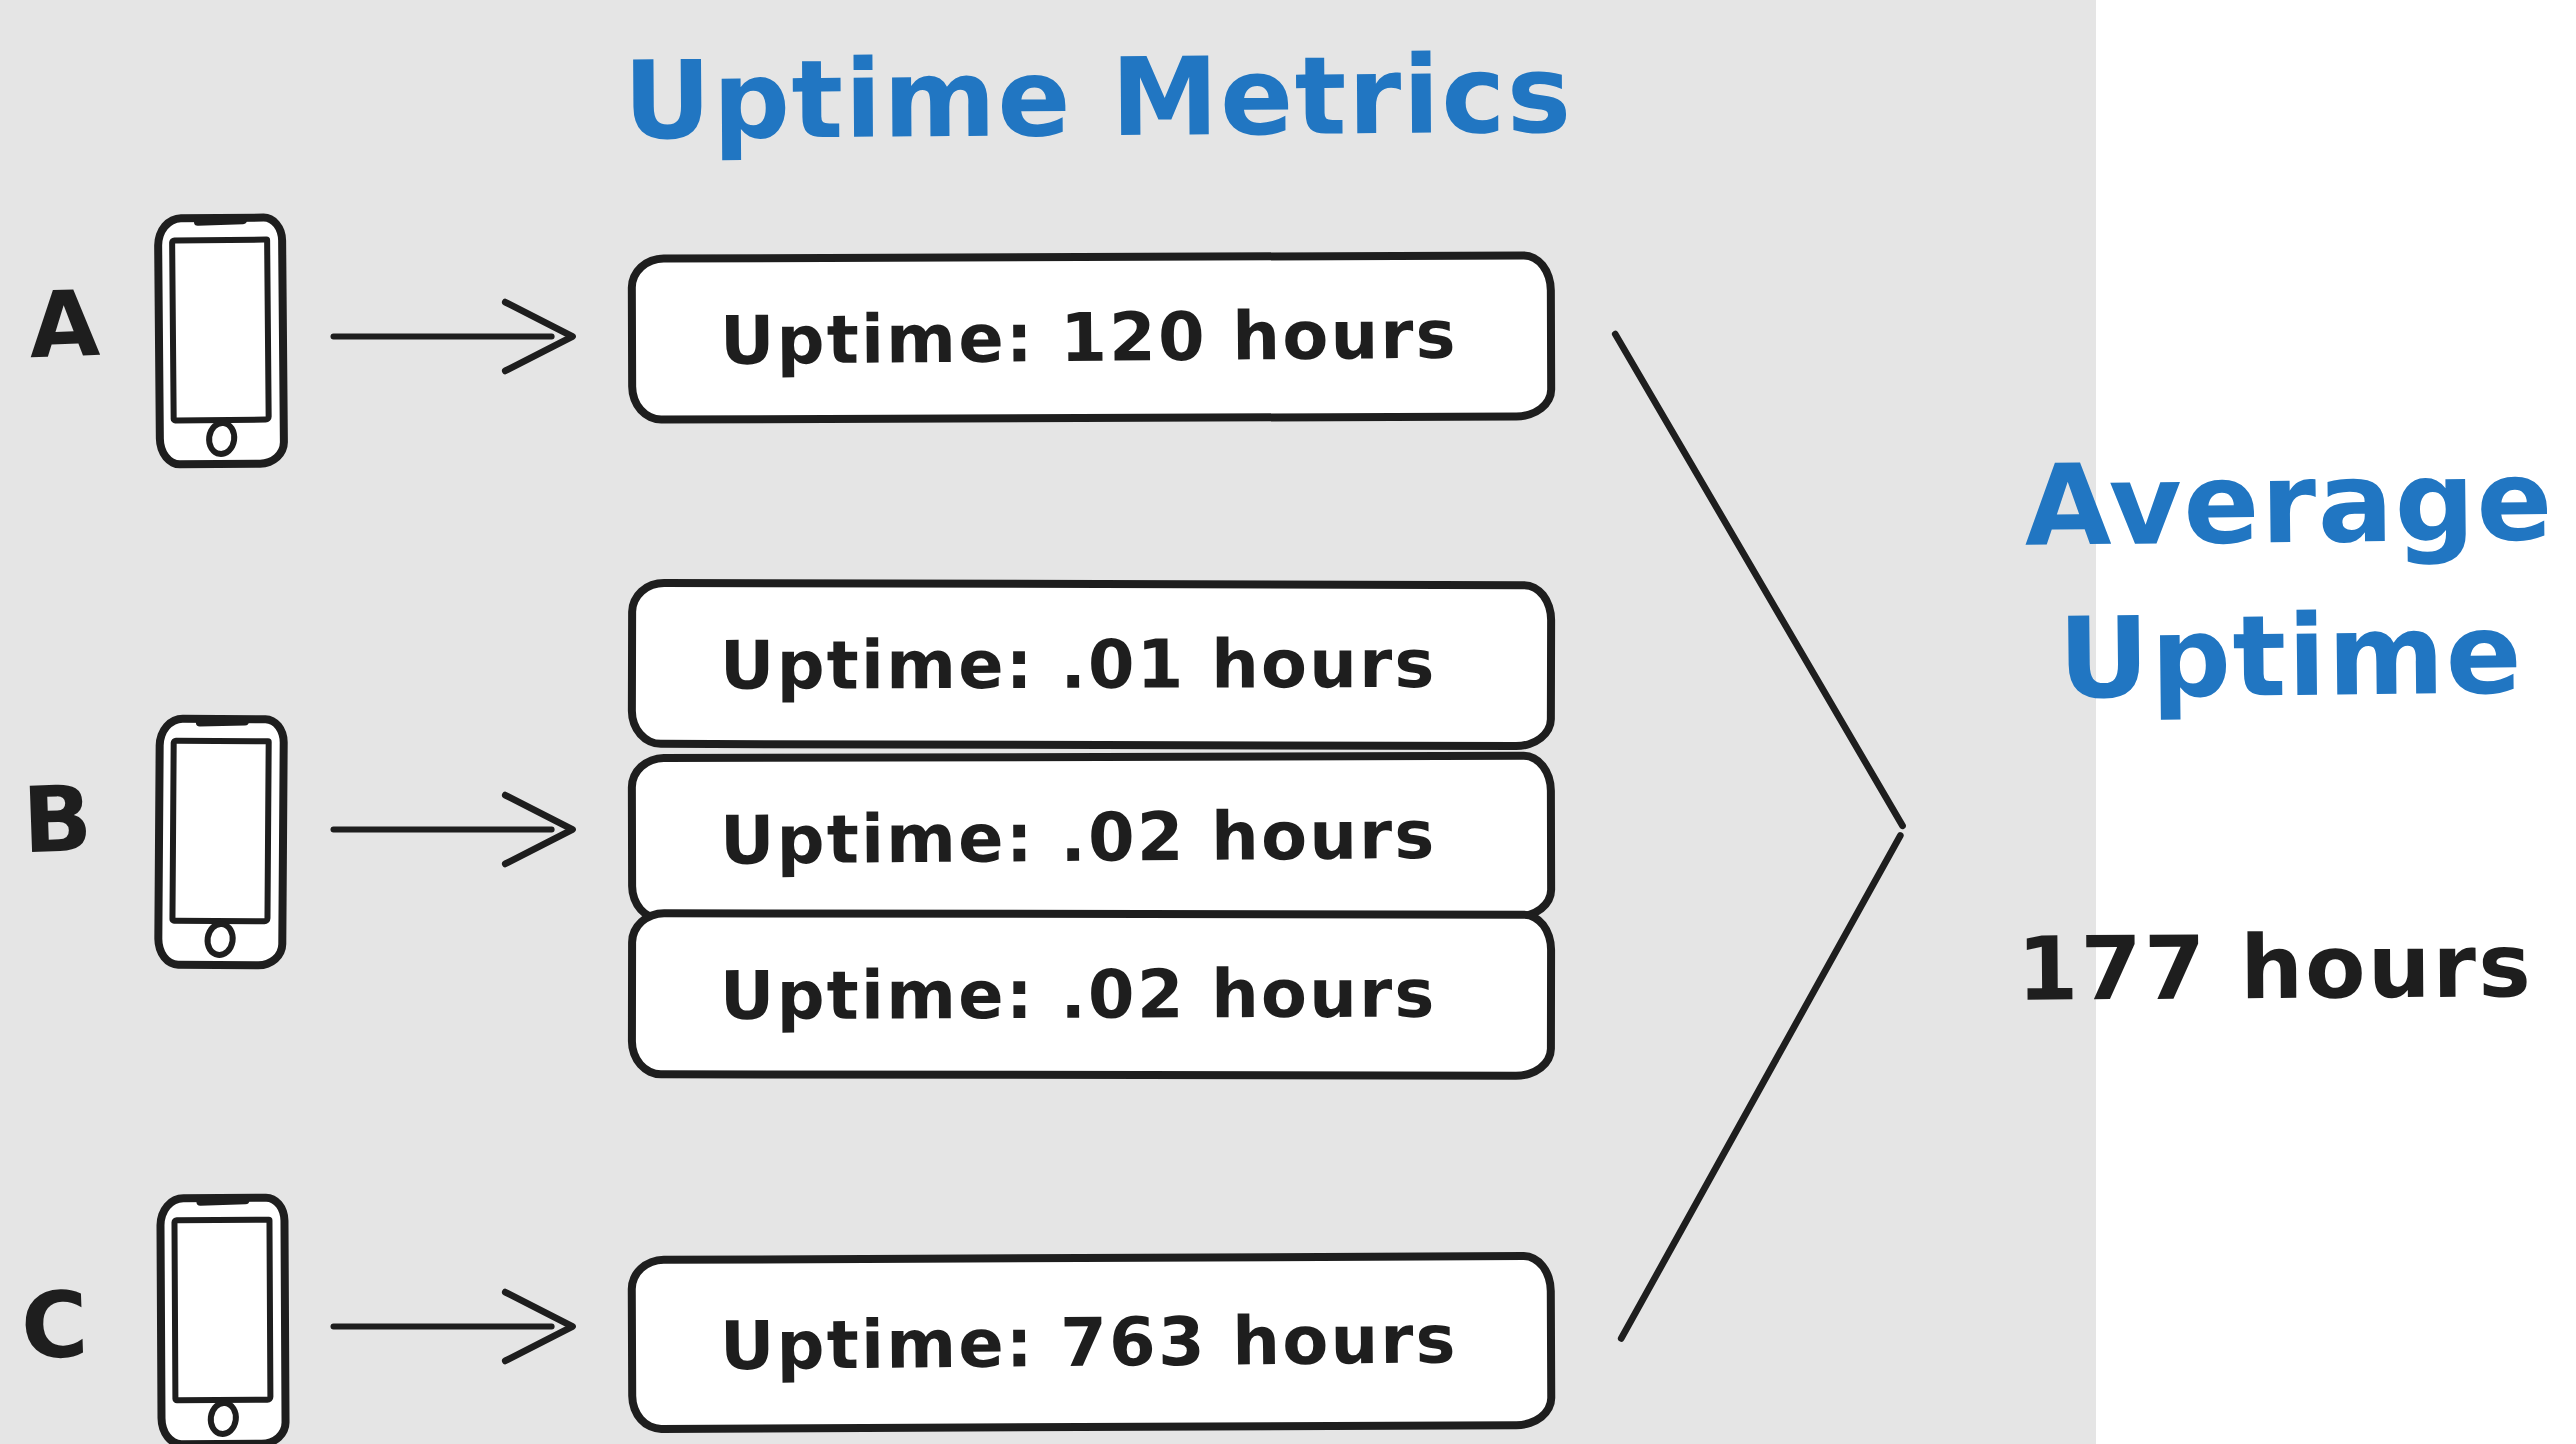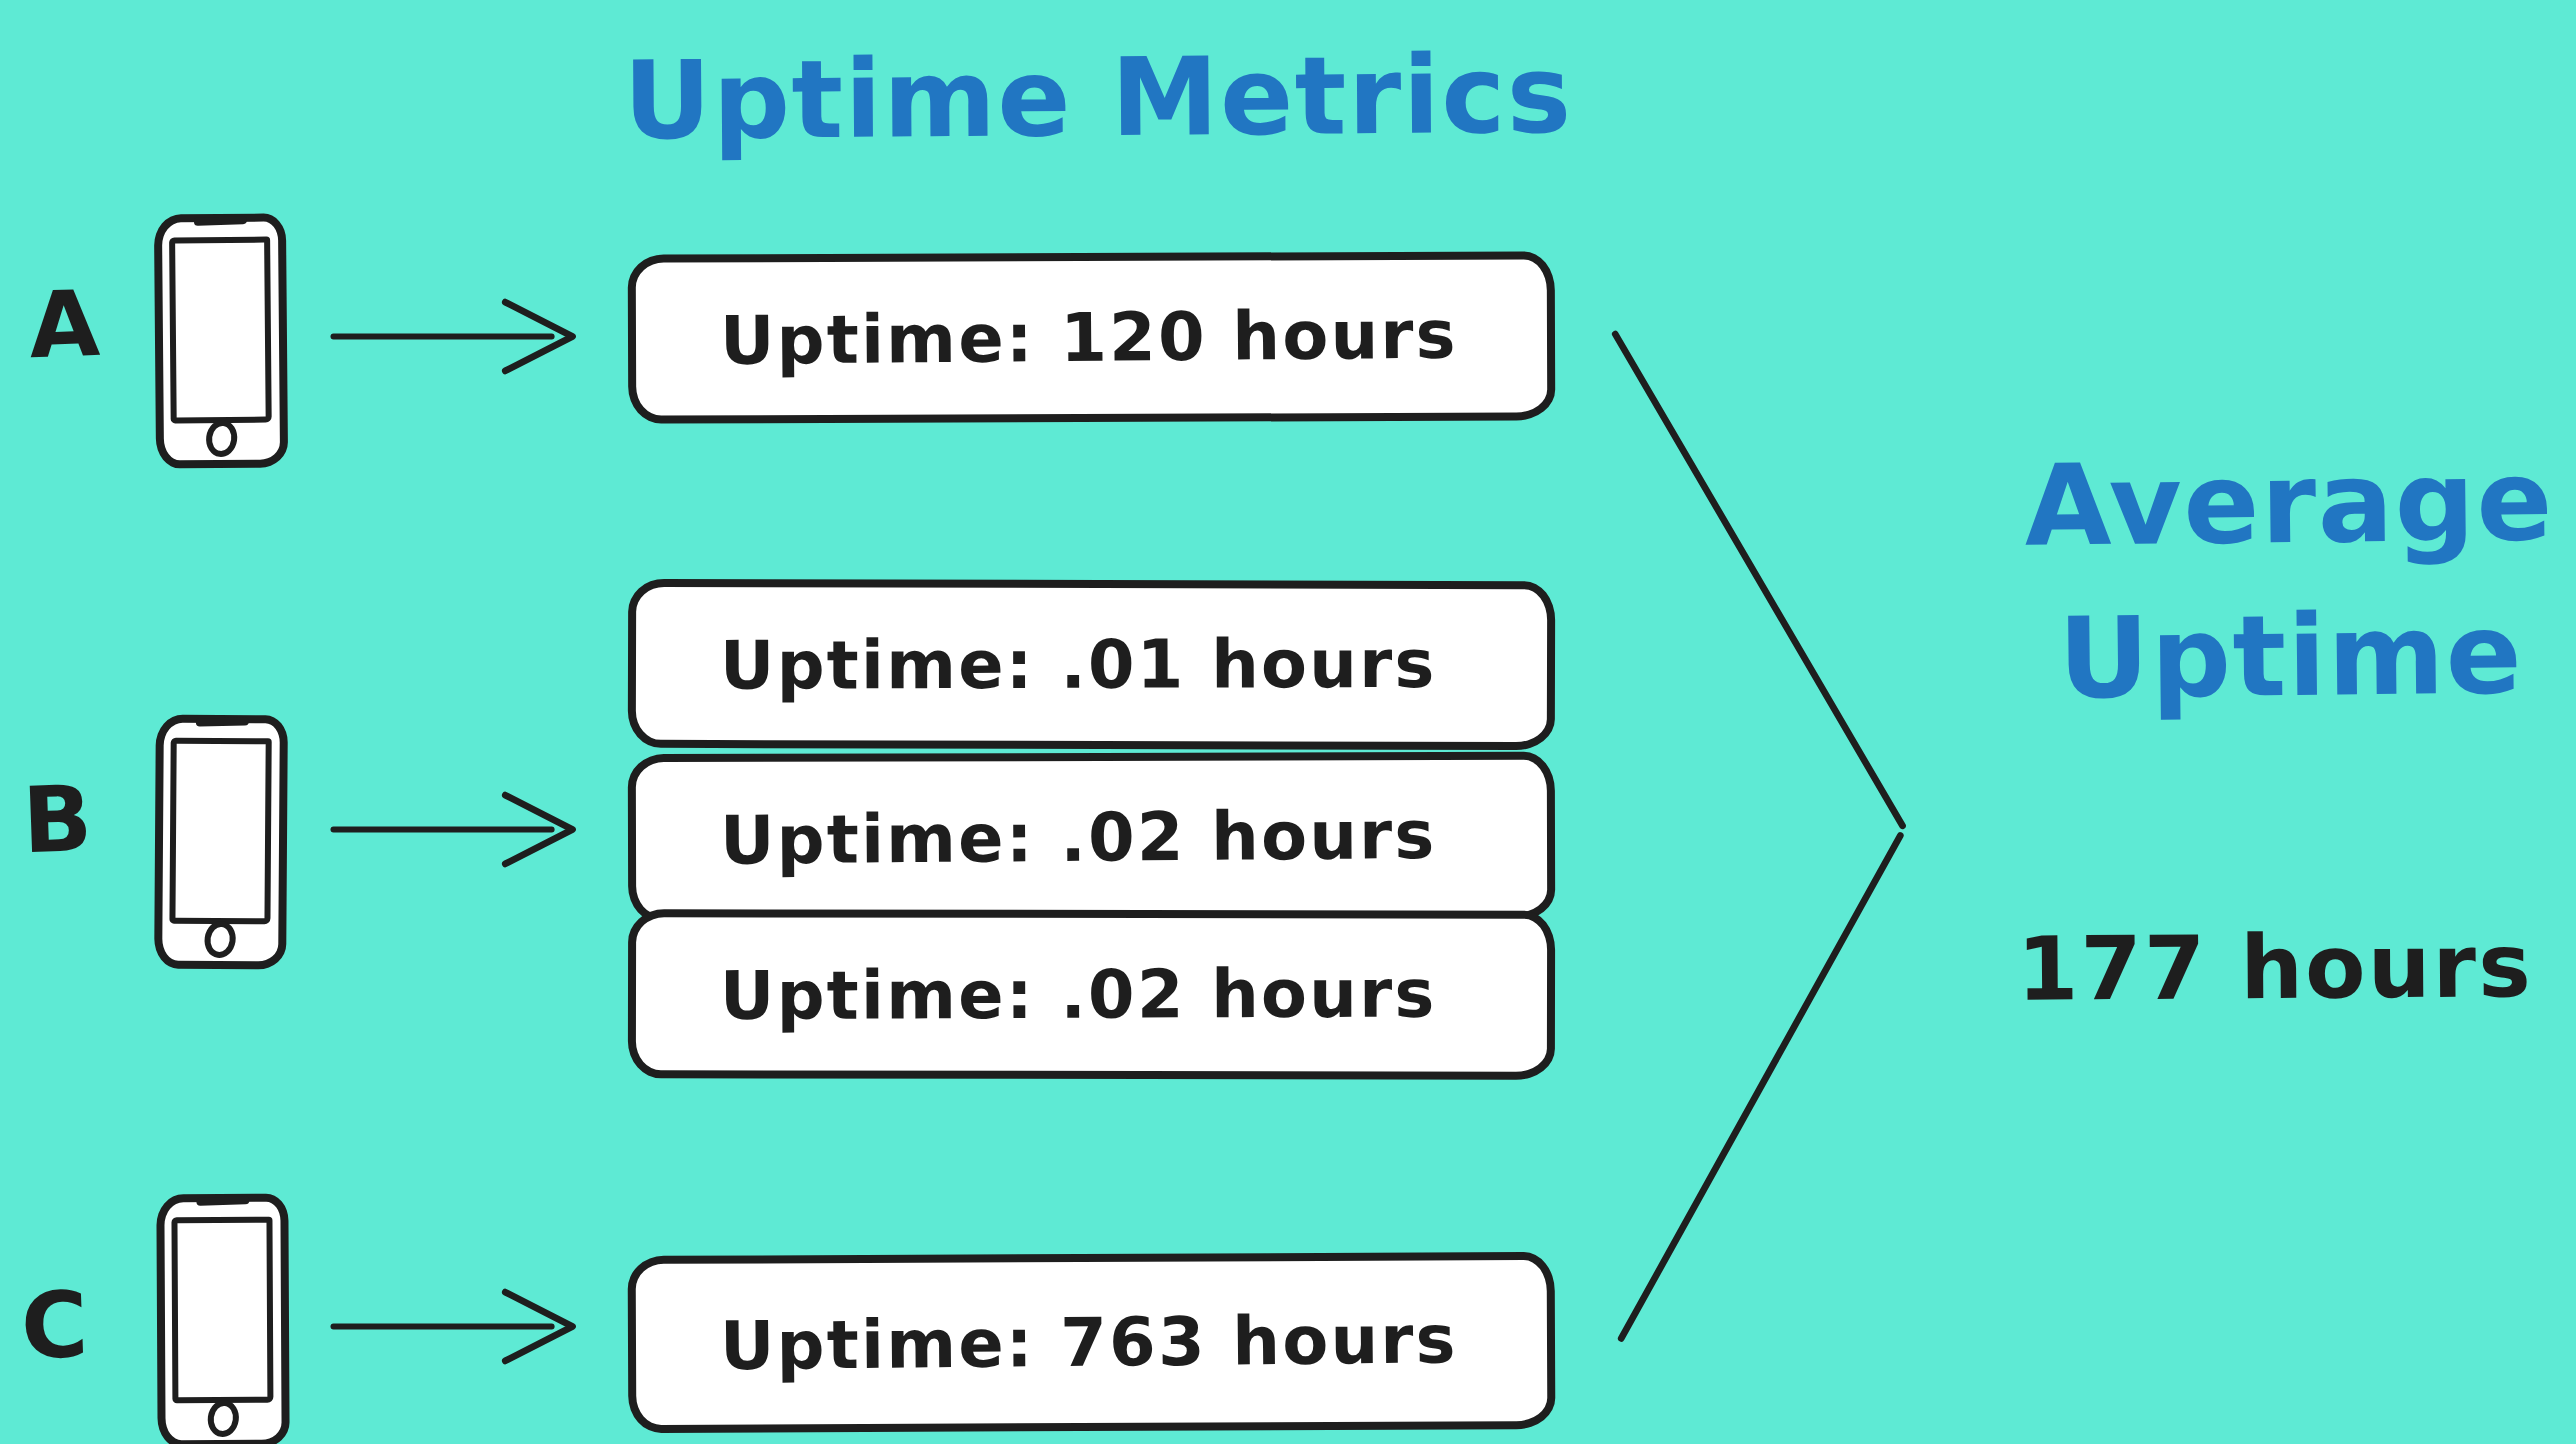--- a/index.html
+++ b/index.html
@@ -6,23 +6,23 @@
     margin: 0;
     padding: 0;
     background: #ffffff;
     width: 2576px;
     height: 1444px;
     overflow: hidden;
     font-family: "DejaVu Sans", "Liberation Sans", sans-serif;
   }
   .canvas {
     position: relative;
-    width: 2576px;
+    width: 2096px;
     height: 1444px;
-    background: #5eead4;
+    background: #e5e5e5;
     color: #1e1e1e;
   }
   .abs { position: absolute; }
 
   
   .main-title {
     left: 575px; top: 21px; width: 1046px; height: 157px;
     font-size: 108px; font-weight: bold; letter-spacing: 1.5px;
     color: #2176c2; text-align: center; line-height: 153px;
     transform: rotate(-0.4deg);

